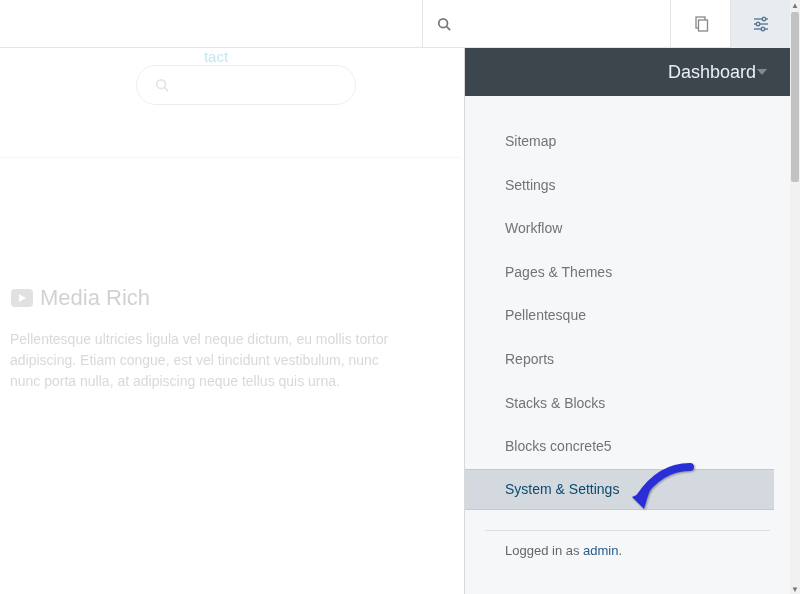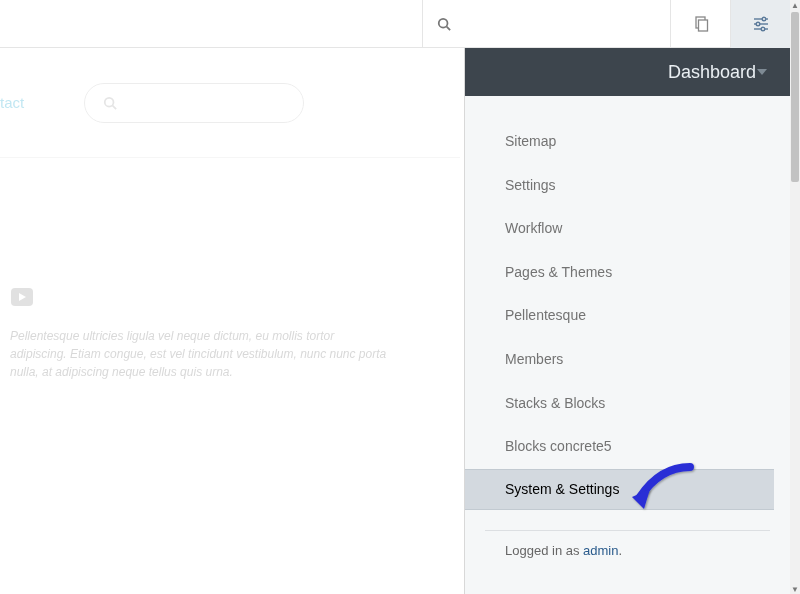--- a/index.html
+++ b/index.html
@@ -7,38 +7,38 @@
 .page { position: absolute; top: 0; left: 0; width: 800px; height: 594px; background: #fff; }
 
 
 .toolbar { position: absolute; top: 0; right: 10px; height: 48px; display: flex; align-items: stretch; background: #fff; border-bottom: 1px solid #e5e5e5; }
 .toolbar-left { flex: 1; }
 .toolbar-search { width: 248px; height: 48px; border-left: 1px solid #e5e5e5; display: flex; align-items: center; padding-left: 14px; }
 .toolbar-btn { width: 60px; height: 48px; border-left: 1px solid #e5e5e5; display: flex; align-items: center; justify-content: center; color: #888; cursor: pointer; }
 .toolbar-btn.active { background: #e8ecef; color: #5b7a9a; }
 
 
-.site-header { position: absolute; top: 48px; left: 0; width: 460px; height: 110px; display: flex; align-items: center; padding-left: 0; border-bottom: 1px solid #f0f0f0; opacity: 0.55; }
+.site-header { position: absolute; top: 48px; left: 0; width: 460px; height: 110px; display: flex; align-items: center; padding-left: 12px; border-bottom: 1px solid #f0f0f0; opacity: 0.55; flex-direction: column; }
 .nav-link { color: #8fd3e8; font-size: 15px; margin-right: 40px; }
 .pill-search { margin-left: 20px; display: flex; align-items: center; width: 220px; height: 40px; border: 1px solid #e0e0e0; border-radius: 20px; padding-left: 18px; color: #ccc; }
 
 
 .content { position: absolute; top: 285px; left: 10px; width: 440px; opacity: 0.45; color: #888; }
 .play-icon { display: inline-block; vertical-align: middle; margin-right: 6px; color: #9e9e9e; }
 .content h2 { font-size: 22px; font-weight: 400; color: #9a9a9a; display: flex; align-items: center; }
-.content p { margin-top: 18px; font-size: 12px; line-height: 1.5; color: #aaa; max-width: 380px; font-style: italic; }
+.content p { margin-top: 18px; font-size: 14px; line-height: 1.5; color: #aaa; max-width: 380px; }
 
 
 .panel { position: absolute; top: 48px; right: 10px; width: 326px; bottom: 0; background: #f5f7f8; border-left: 1px solid #d8d8d8; }
 .panel-header { height: 48px; background: #3d454d; color: #eaeff3; display: flex; align-items: center; padding: 0 22px; justify-content: flex-end; font-size: 18px; }
 .panel-header-title { }
 .panel-header-chevron { color: #7e8a94; }
 .panel-menu { padding: 24px 0 0 0; }
 .menu-item { display: block; padding: 12px 0 12px 40px; color: #737373; font-size: 14px; line-height: 1.4; cursor: pointer; text-decoration: none; }
-.menu-item.highlight { background: #d3d9df; color: #000000; border: 1px solid #c2cad1; border-left: none; border-right: none; padding-top: 10px; padding-bottom: 10px; margin-right: 16px; }
+.menu-item.highlight { background: #d3d9df; color: #0c4a6e; border: 1px solid #c2cad1; border-left: none; border-right: none; padding-top: 10px; padding-bottom: 10px; margin-right: 16px; }
 .panel-divider { margin: 20px 20px 0 20px; border-top: 1px solid #dcdfe2; }
 .panel-footer { padding: 12px 0 0 40px; font-size: 13px; color: #666; }
 .panel-footer a { color: #2a5b8c; text-decoration: none; }
 
 
 .arrow { position: absolute; top: 457px; left: 630px; pointer-events: none; }
 
 
 .scrollbar { position: absolute; top: 0; right: 0; width: 10px; height: 594px; background: #f1f1f1; }
 .scrollbar-thumb { position: absolute; top: 12px; left: 1px; width: 8px; height: 170px; background: #c2c2c2; border-radius: 2px; }
@@ -62,20 +62,21 @@
   </div>
 
   <div class="content">
     <h2>
       <span class="play-icon">
         <svg width="24" height="24" viewBox="0 0 24 24">
             <rect x="1" y="3" width="22" height="18" rx="4" fill="#bdbdbd"></rect>
             <polygon points="9,8 9,16 16,12" fill="#fff"></polygon>
           </svg>
       </span>
+      <span>Media Rich</span>
     </h2>
     <p>Pellentesque ultricies ligula vel neque dictum, eu mollis tortor adipiscing. Etiam congue, est vel tincidunt vestibulum, nunc nunc porta nulla, at adipiscing neque tellus quis urna.</p>
   </div>
 
   <div class="toolbar" style="left:0;">
     <div class="toolbar-left"></div>
     <div class="toolbar-search">
       <svg width="14" height="14" viewBox="0 0 16 16">
           <circle cx="7" cy="7" r="5" fill="none" stroke="#777" stroke-width="2"></circle>
           <line x1="11" y1="11" x2="15" y2="15" stroke="#777" stroke-width="2"></line>
@@ -107,21 +108,21 @@
             <polygon points="1,3 11,3 6,9" fill="#7e8a94"></polygon>
           </svg>
       </span>
     </div>
     <div class="panel-menu" id="panel-menu">
         <a class="menu-item">Sitemap</a>
         <a class="menu-item">Settings</a>
         <a class="menu-item">Workflow</a>
         <a class="menu-item">Pages &amp; Themes</a>
         <a class="menu-item">Pellentesque</a>
-        <a class="menu-item">Members</a>
+        <a class="menu-item">Reports</a>
         <a class="menu-item">Stacks &amp; Blocks</a>
         <a class="menu-item">Blocks concrete5</a>
         <a class="menu-item highlight">System &amp; Settings</a>
       </div>
     <div class="panel-divider"></div>
     <div class="panel-footer">
       <div>
         <span>Logged in as </span><a href="#">admin</a><span>.</span>
       </div>
 

